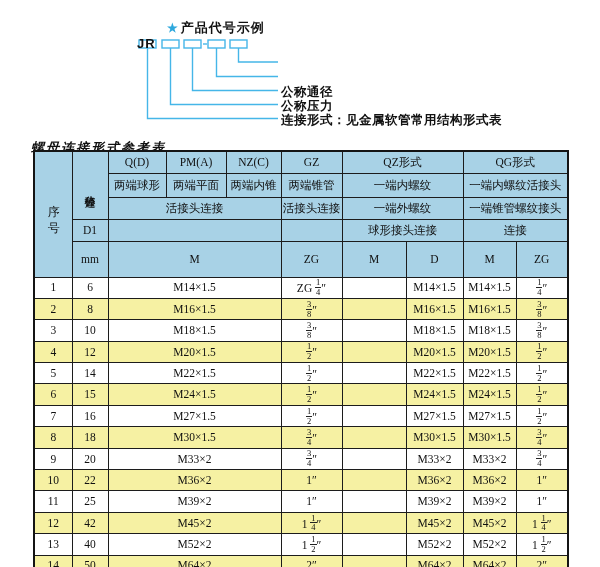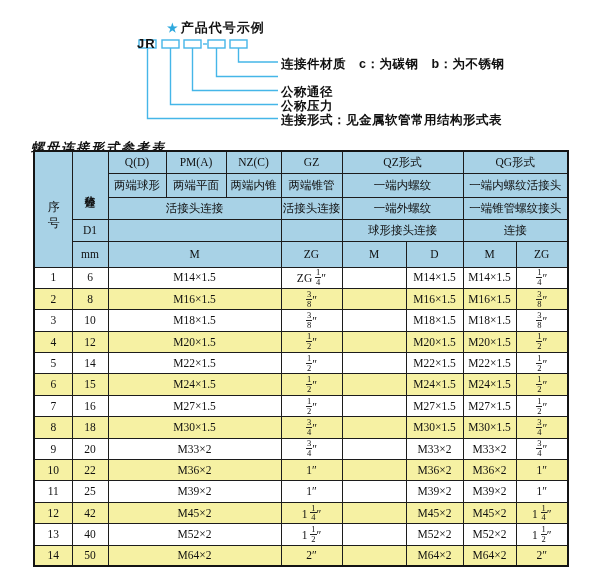--- a/index.html
+++ b/index.html
@@ -23,21 +23,21 @@
   .tbl-wrap{position:absolute;left:33px;top:150px;}
   table{border-collapse:collapse;table-layout:fixed;border:2px solid #141414;}
   td{border:1px solid #1c1c1c;text-align:center;vertical-align:middle;padding:0;
      font-family:"Liberation Serif","DejaVu Serif",serif;font-size:11.5px;color:#101010;
      overflow:hidden;line-height:1.1;}
   thead td{background:#a8d2e6;}
   thead tr:nth-child(1){height:22px;}
   thead tr:nth-child(2){height:24px;}
   thead tr:nth-child(3){height:22px;}
   thead tr:nth-child(4){height:22px;}
-  thead tr:nth-child(5){height:26px;}
+  thead tr:nth-child(5){height:36px;}
   tbody tr{height:21.4px;background:#ffffff;}
   tbody tr.alt{background:#f6f1a3;}
   .v-text{writing-mode:vertical-lr;text-orientation:upright;display:inline-block;}
   .serial .v-text{letter-spacing:1.5em;font-size:12px;}
   .dn .v-text{letter-spacing:0.05em;font-size:11px;}
 
   
   .frac{display:inline-block;vertical-align:-0.35em;text-align:center;font-size:8.5px;line-height:1.05;}
   .frac .fn{display:block;border-bottom:1px solid #222;padding:0 1px;}
   .frac .fd{display:block;}
@@ -62,21 +62,20 @@
       <path d="M192.5,48 L192.5,90.5 L278,90.5"></path>
       <path d="M170.5,48 L170.5,104.5 L278,104.5"></path>
       <path d="M147.5,48 L147.5,118.5 L278,118.5"></path>
     </g>
   </svg>
 
   <div class="diagram-title"><span class="star">★</span><span>产品代号示例</span></div>
 
   <div class="jr-prefix">JR</div>
 
-  <div class="code-label" style="top:55.5px">连接件材质　c：为碳钢　b：为不锈钢</div>
   <div class="code-label" style="top:84px">公称通径</div>
   <div class="code-label" style="top:98px">公称压力</div>
   <div class="code-label" style="top:112px">连接形式：见金属软管常用结构形式表</div>
 
   <div class="table-title">螺母连接形式参考表</div>
 
   <div class="tbl-wrap">
     <table>
       <colgroup>
         <col style="width:38px">

